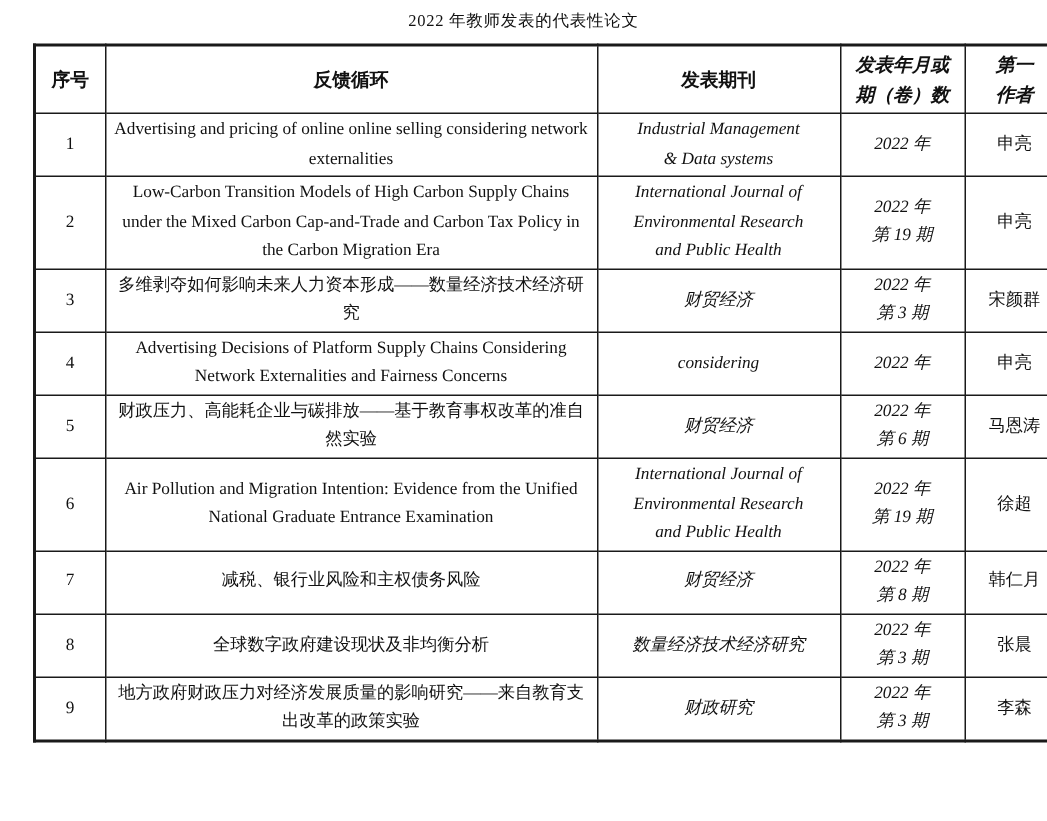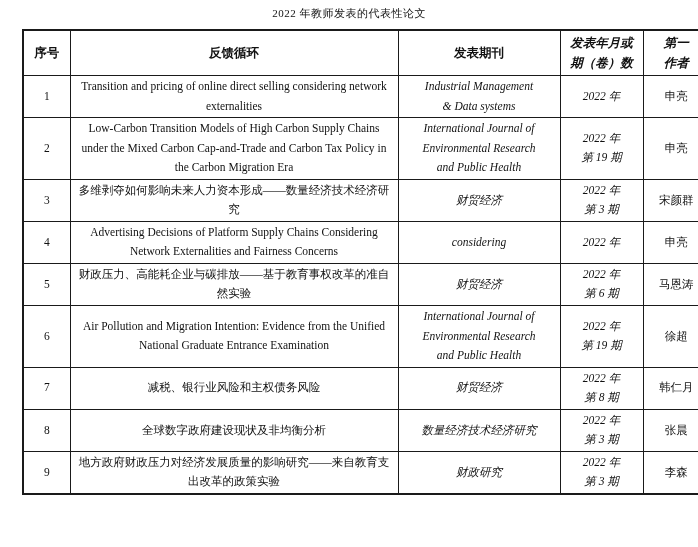--- a/index.html
+++ b/index.html
@@ -69,21 +69,21 @@
       <th>发表期刊</th>
       <th class="prelines">发表年月或
 期（卷）数</th>
       <th class="prelines">第一
 作者</th>
     </tr>
   </thead>
   <tbody>
     <tr>
       <td>1</td>
-      <td>Transition and pricing of online direct selling considering network externalities</td>
+      <td>Advertising and pricing of online online selling considering network externalities</td>
       <td class="prelines">Industrial Management
 &amp; Data systems</td>
       <td class="prelines">2022 年</td>
       <td>申亮</td>
     </tr>
     <tr>
       <td>2</td>
       <td>Low-Carbon Transition Models of High Carbon Supply Chains under the Mixed Carbon Cap-and-Trade and Carbon Tax Policy in the Carbon Migration Era</td>
       <td class="prelines">International Journal of
 Environmental Research

